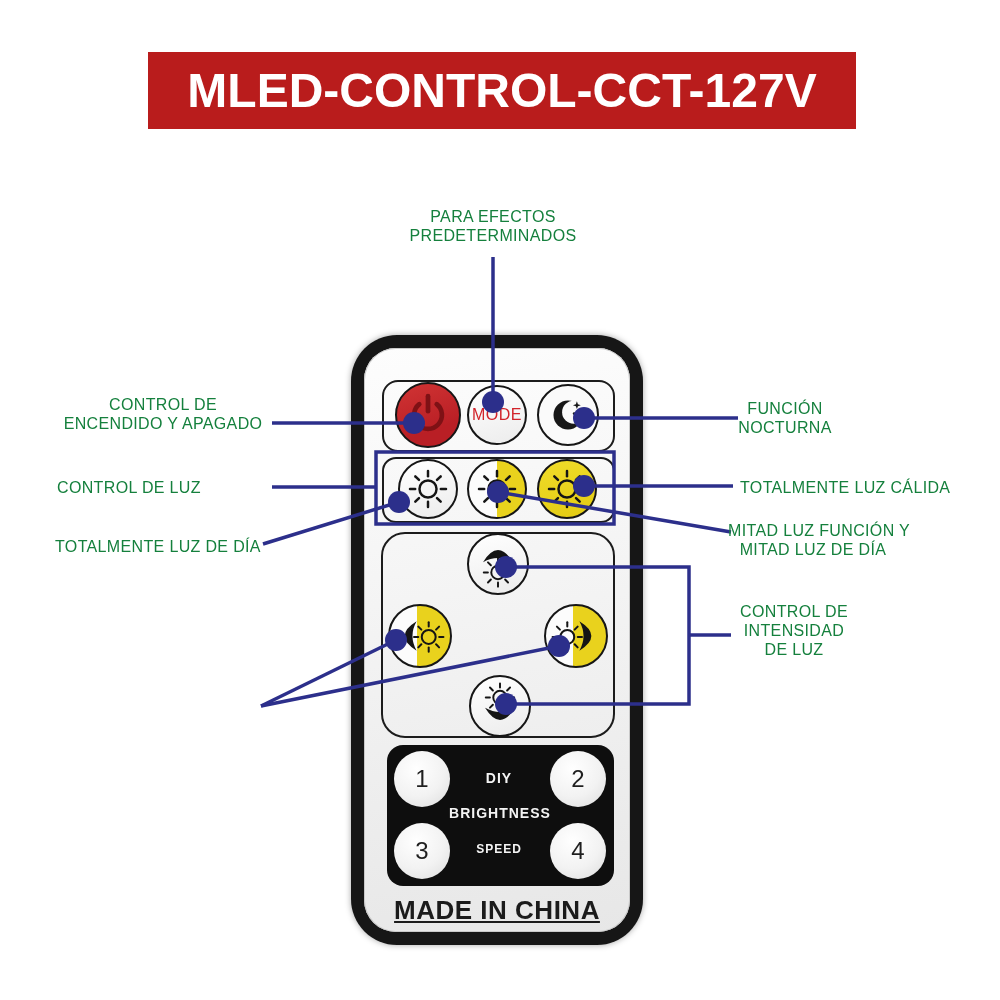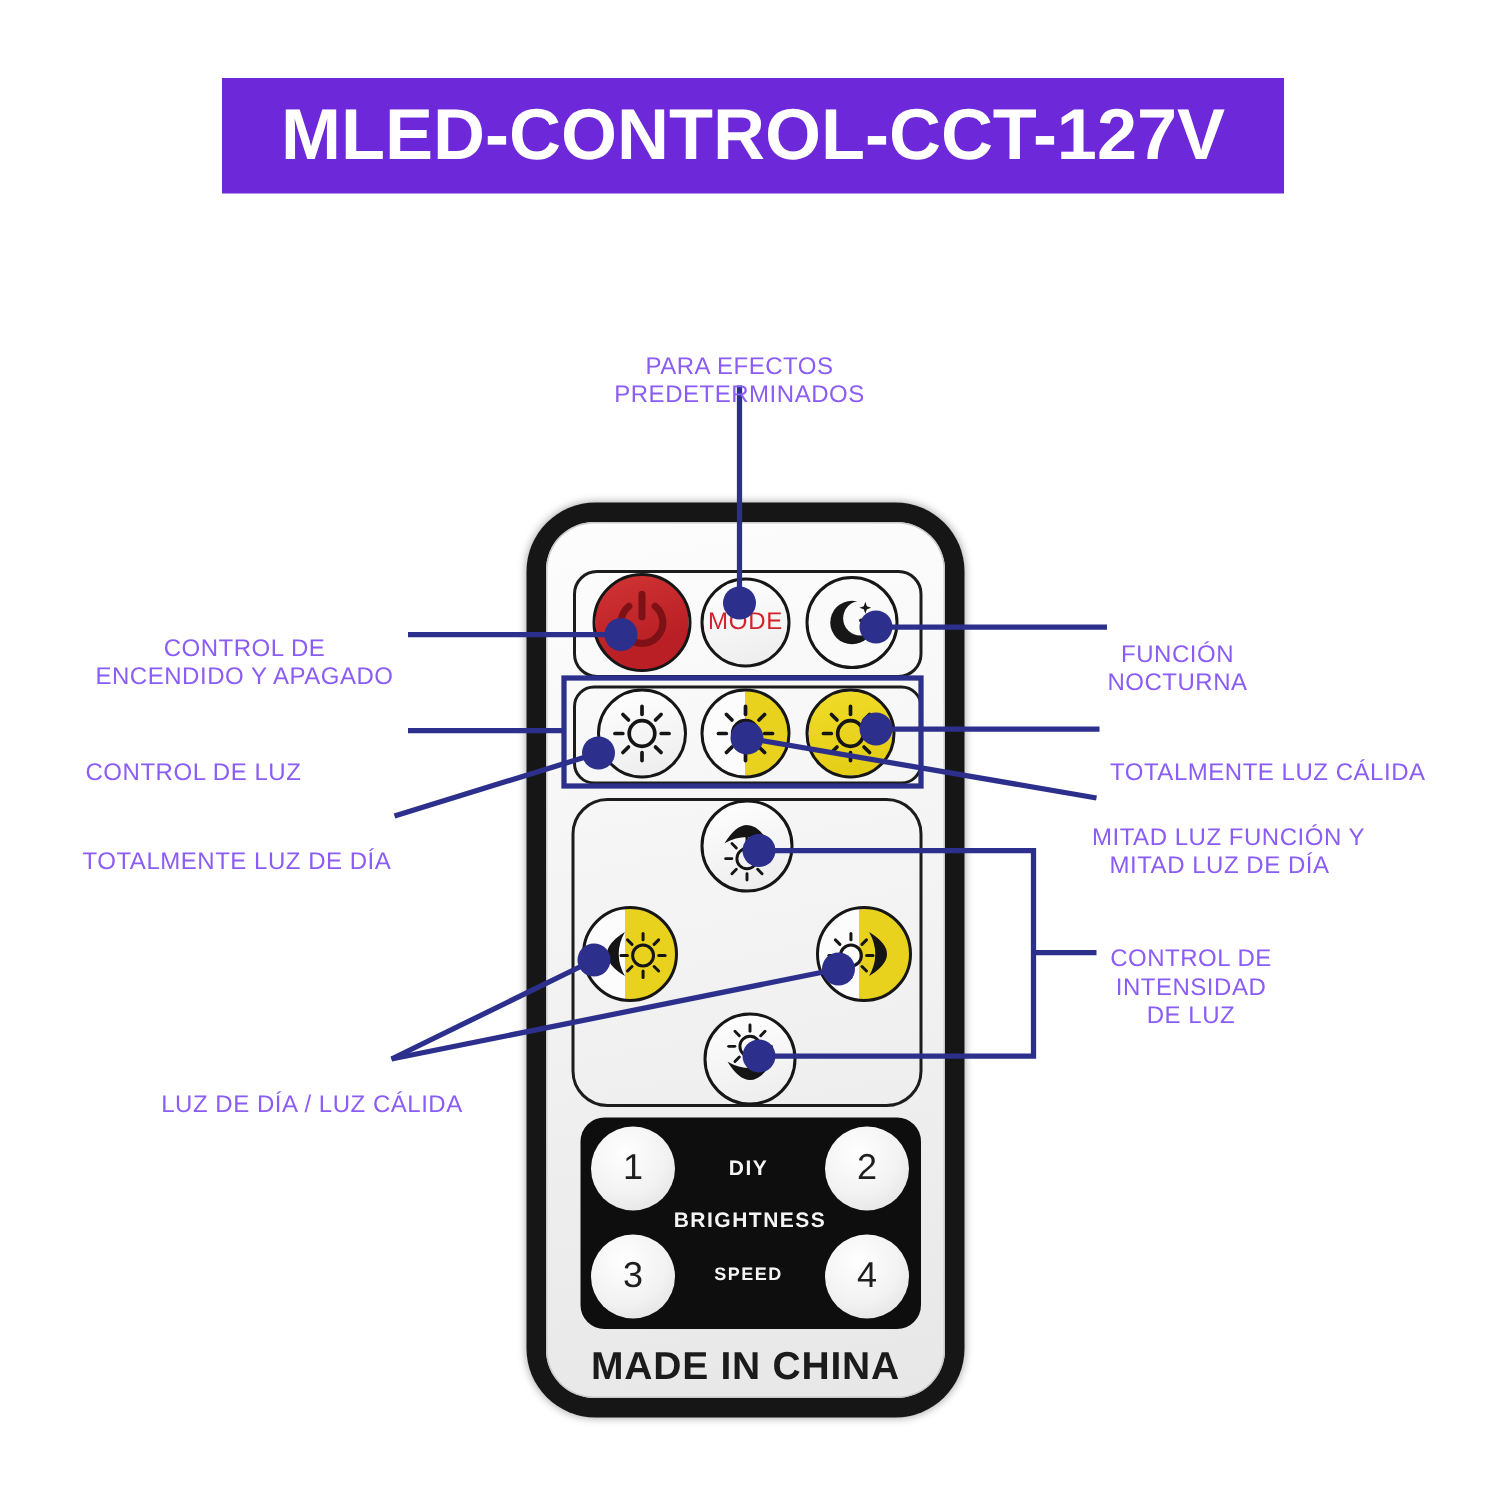--- a/index.html
+++ b/index.html
@@ -1,20 +1,20 @@
 <!DOCTYPE html>
 <html><head>
 <meta charset="utf-8">
 <style>
   html,body{margin:0;padding:0;background:#ffffff;}
   #canvas{position:relative;width:1000px;height:1000px;background:#ffffff;overflow:hidden;
           font-family:"Liberation Sans", sans-serif;}
 
   
-  .banner{position:absolute;left:148px;top:52px;width:708px;height:77px;background:#6d28d9;
+  .banner{position:absolute;left:148px;top:52px;width:708px;height:77px;background:#b91c1c;
           display:flex;align-items:center;justify-content:center;}
   .banner-text{color:#ffffff;font-size:48px;font-weight:700;letter-spacing:0px;white-space:nowrap;}
 
   
   .remote-body{position:absolute;left:351px;top:335px;width:292px;height:610px;background:#161616;
                border-radius:46px;box-shadow:0 0 6px rgba(0,0,0,.35);}
   .remote-face{position:absolute;left:13px;top:13px;width:266px;height:584px;border-radius:32px;
                background:linear-gradient(170deg,#fdfdfd 0%,#f1f1f1 55%,#e7e7e7 100%);
                box-shadow:inset 0 0 0 1px #c9c9c9;}
 
@@ -32,25 +32,25 @@
   .btn-night{background:#fafafa;}
   .half-yellow{background:linear-gradient(90deg,#fcfcfc 0%,#fcfcfc 50%,#e9d21d 50%,#e9d21d 100%);}
   .full-yellow{background:linear-gradient(165deg,#f0dc2a 0%,#e3cb12 100%);}
   .split-45{background:linear-gradient(90deg,#fcfcfc 0%,#fcfcfc 45%,#e9d21d 45%,#e9d21d 100%);}
   .btn-white{background:radial-gradient(circle at 40% 32%,#ffffff 0%,#f2f2f2 55%,#dcdcdc 100%);border:none;}
 
   .mode-text{color:#d2232a;font-size:16px;font-weight:400;letter-spacing:.5px;}
   .num-text{color:#1f1f1f;font-size:24px;font-weight:500;}
   .panel-label{position:absolute;color:#f4f4f4;font-weight:700;letter-spacing:1px;transform:translate(-50%,-50%);white-space:nowrap;}
   .made-in{position:absolute;left:0;right:0;top:560px;text-align:center;color:#1b1b1b;
-           font-size:26px;font-weight:700;letter-spacing:.5px;}
-
-  
-  .ann{position:absolute;color:#8b5cf6;font-size:16px;font-weight:500;letter-spacing:.35px;
-       line-height:19px;white-space:nowrap;z-index:60;margin-top:28px;}
+           font-size:26px;font-weight:700;letter-spacing:.5px;text-decoration:underline;}
+
+  
+  .ann{position:absolute;color:#15803d;font-size:16px;font-weight:500;letter-spacing:.35px;
+       line-height:19px;white-space:nowrap;z-index:60;}
   .t-center{text-align:center;}
   .t-right{text-align:left;}
 
   
   #connectors{position:absolute;left:0;top:0;z-index:50;pointer-events:none;}
   .cline{stroke:#2c2f8b;stroke-width:3.5;fill:none;}
   .cdot{fill:#2c2f8b;}
 </style>
 </head>
 <body>
@@ -236,16 +236,15 @@
     <div>MITAD LUZ DE DÍA</div>
   </div>
 
   <div class="ann t-center" style="left:738px;top:602px;width:112px;">
     <div>CONTROL DE</div>
     <div>INTENSIDAD</div>
     <div>DE LUZ</div>
   </div>
 
   <div class="ann t-center" style="left:100px;top:699px;width:216px;">
-    <div>LUZ DE DÍA / LUZ CÁLIDA</div>
   </div>
 
 </div>
 
 </body></html>

